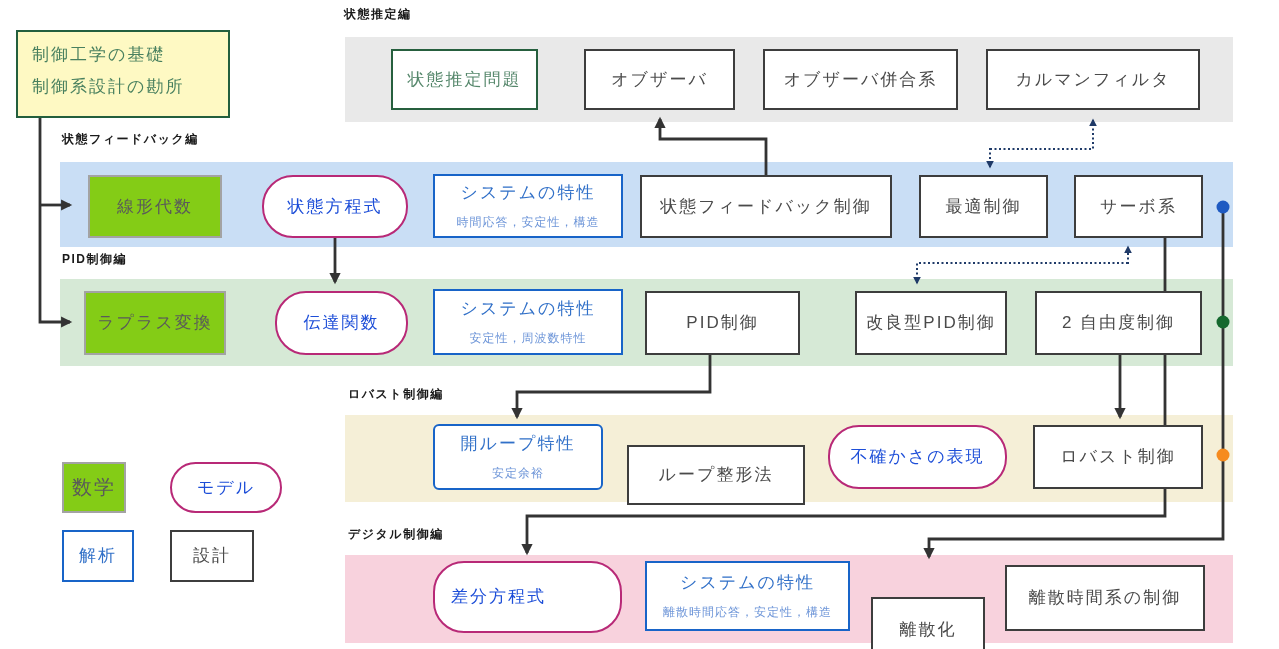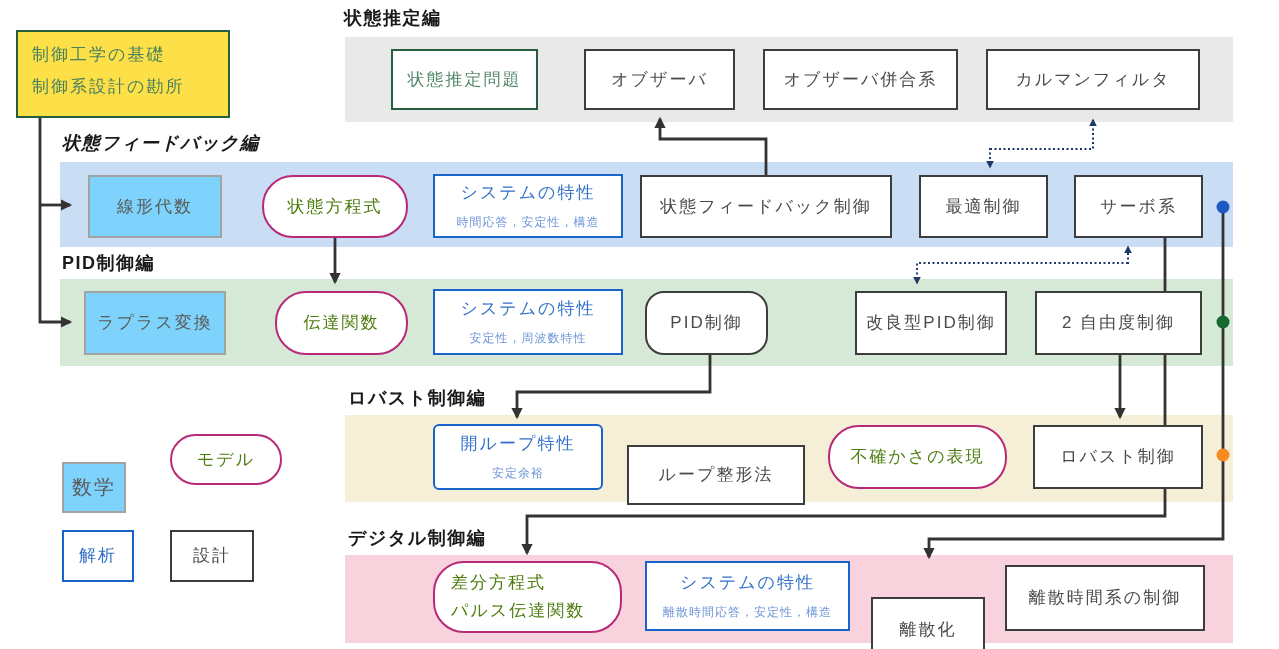--- a/index.html
+++ b/index.html
@@ -8,42 +8,42 @@
     font-family:"Liberation Sans","DejaVu Sans",sans-serif;overflow:hidden;
   }
   .band{position:absolute;z-index:0;}
   .band.estimation{left:345px;top:37px;width:888px;height:85px;background:#e9e9e9;}
   .band.feedback{left:60px;top:162px;width:1173px;height:85px;background:#c9def5;}
   .band.pid{left:60px;top:279px;width:1173px;height:87px;background:#d6e9d6;}
   .band.robust{left:345px;top:415px;width:888px;height:87px;background:#f5efd7;}
   .band.digital{left:345px;top:555px;width:888px;height:88px;background:#f8d2dd;}
 
   .sec-title{
-    position:absolute;z-index:3;font-size:18px;font-weight:bold;color:#1a1a1a;
+    position:absolute;z-index:3;font-size:12px;font-weight:bold;color:#1a1a1a;
     letter-spacing:1.5px;white-space:nowrap;
   }
   svg.wires{position:absolute;left:0;top:0;z-index:1;}
 
   .node{
     position:absolute;z-index:2;box-sizing:border-box;
     display:flex;flex-direction:column;align-items:center;justify-content:center;
     background:#fff;border:2.5px solid #3d3d3d;color:#4a4a4a;
     font-size:17px;letter-spacing:2px;text-align:center;line-height:1.25;
     white-space:nowrap;
   }
-  .node.math{background:#7dd3fc;border:2px solid #a3a3a3;color:#5a5a5a;}
-  .node.model{border-color:#b82977;color:#4d7c0f;border-radius:31px;}
+  .node.math{background:#84cc16;border:2px solid #a3a3a3;color:#5a5a5a;}
+  .node.model{border-color:#b82977;color:#1d4ed8;border-radius:31px;}
   .node.analysis{border-color:#1864c8;color:#3170c8;gap:8px;}
   .node.green{border-color:#265f3e;color:#55876b;}
   .node .sub{font-size:12px;letter-spacing:1px;margin-top:3px;color:#6d95d8;}
   .node.left-align{align-items:flex-start;padding-left:16px;text-align:right;line-height:1.65;}
 
   .intro-box{
     position:absolute;left:16px;top:30px;width:214px;height:88px;z-index:2;
-    box-sizing:border-box;background:#fde047;border:2.5px solid #235f3d;
+    box-sizing:border-box;background:#fef9c3;border:2.5px solid #235f3d;
     color:#49805f;font-size:17px;letter-spacing:2px;line-height:1.0;
     padding:14px 0 15px 14px;white-space:nowrap;
   }
   .intro-box .iline{margin-bottom:15px;}
 </style>
 </head>
 <body>
 
 <div class="canvas">
 
@@ -87,21 +87,21 @@
     <path d="M1128 263 L917 263 L917 283" fill="none" stroke="#1f3a68" stroke-width="2" stroke-dasharray="2 2.5" marker-end="url(#ahn)"></path>
     <path d="M1128 264 L1128 247" fill="none" stroke="#1f3a68" stroke-width="2" stroke-dasharray="2 2.5" marker-end="url(#ahn)"></path>
   </svg>
 
   <div class="intro-box">
     <div class="iline">制御工学の基礎</div>
     <div class="iline">制御系設計の勘所</div>
   </div>
 
   <div class="sec-title" style="left:344px;top:6px;">状態推定編</div>
-  <div class="sec-title" style="left:62px;top:131px;font-style:italic;">状態フィードバック編</div>
+  <div class="sec-title" style="left:62px;top:131px;">状態フィードバック編</div>
   <div class="sec-title" style="left:62px;top:251px;">PID制御編</div>
   <div class="sec-title" style="left:348px;top:386px;">ロバスト制御編</div>
   <div class="sec-title" style="left:348px;top:526px;">デジタル制御編</div>
 
   <div class="node green" style="left:391px;top:49px;width:147px;height:61px;">
     <span>状態推定問題</span>
   </div>
   <div class="node" style="left:584px;top:49px;width:151px;height:61px;">
     <span>オブザーバ</span>
   </div>
@@ -135,21 +135,21 @@
   <div class="node math" style="left:84px;top:291px;width:142px;height:64px;">
     <span>ラプラス変換</span>
   </div>
   <div class="node model" style="left:275px;top:291px;width:133px;height:64px;">
     <span>伝達関数</span>
   </div>
   <div class="node analysis" style="left:433px;top:289px;width:190px;height:66px;">
     <span>システムの特性</span>
     <span class="sub">安定性，周波数特性</span>
   </div>
-  <div class="node" style="left:645px;top:291px;width:123px;height:64px;border-radius:19px;">
+  <div class="node" style="left:645px;top:291px;width:155px;height:64px;">
     <span>PID制御</span>
   </div>
   <div class="node" style="left:855px;top:291px;width:152px;height:64px;">
     <span>改良型PID制御</span>
   </div>
   <div class="node" style="left:1035px;top:291px;width:167px;height:64px;">
     <span>2 自由度制御</span>
   </div>
 
   <div class="node analysis" style="left:433px;top:424px;width:170px;height:66px;border-radius:6px;">
@@ -161,37 +161,36 @@
   </div>
   <div class="node model" style="left:828px;top:425px;width:179px;height:64px;">
     <span>不確かさの表現</span>
   </div>
   <div class="node" style="left:1033px;top:425px;width:170px;height:64px;">
     <span>ロバスト制御</span>
   </div>
 
   <div class="node model left-align" style="left:433px;top:561px;width:189px;height:72px;">
     <span>差分方程式</span>
-    <span>パルス伝達関数</span>
   </div>
   <div class="node analysis" style="left:645px;top:561px;width:205px;height:70px;">
     <span>システムの特性</span>
     <span class="sub">離散時間応答，安定性，構造</span>
   </div>
   <div class="node" style="left:871px;top:565px;width:114px;height:66px;margin-top:32px;">
     <span>離散化</span>
   </div>
   <div class="node" style="left:1005px;top:565px;width:200px;height:66px;">
     <span>離散時間系の制御</span>
   </div>
 
   <div class="node math" style="left:62px;top:462px;width:64px;height:51px;font-size:20px;">
     <span>数学</span>
   </div>
-  <div class="node model" style="left:170px;top:434px;width:112px;height:51px;">
+  <div class="node model" style="left:170px;top:462px;width:112px;height:51px;">
     <span>モデル</span>
   </div>
   <div class="node analysis" style="left:62px;top:530px;width:72px;height:52px;">
     <span>解析</span>
   </div>
   <div class="node" style="left:170px;top:530px;width:84px;height:52px;">
     <span>設計</span>
   </div>
 
 </div>

